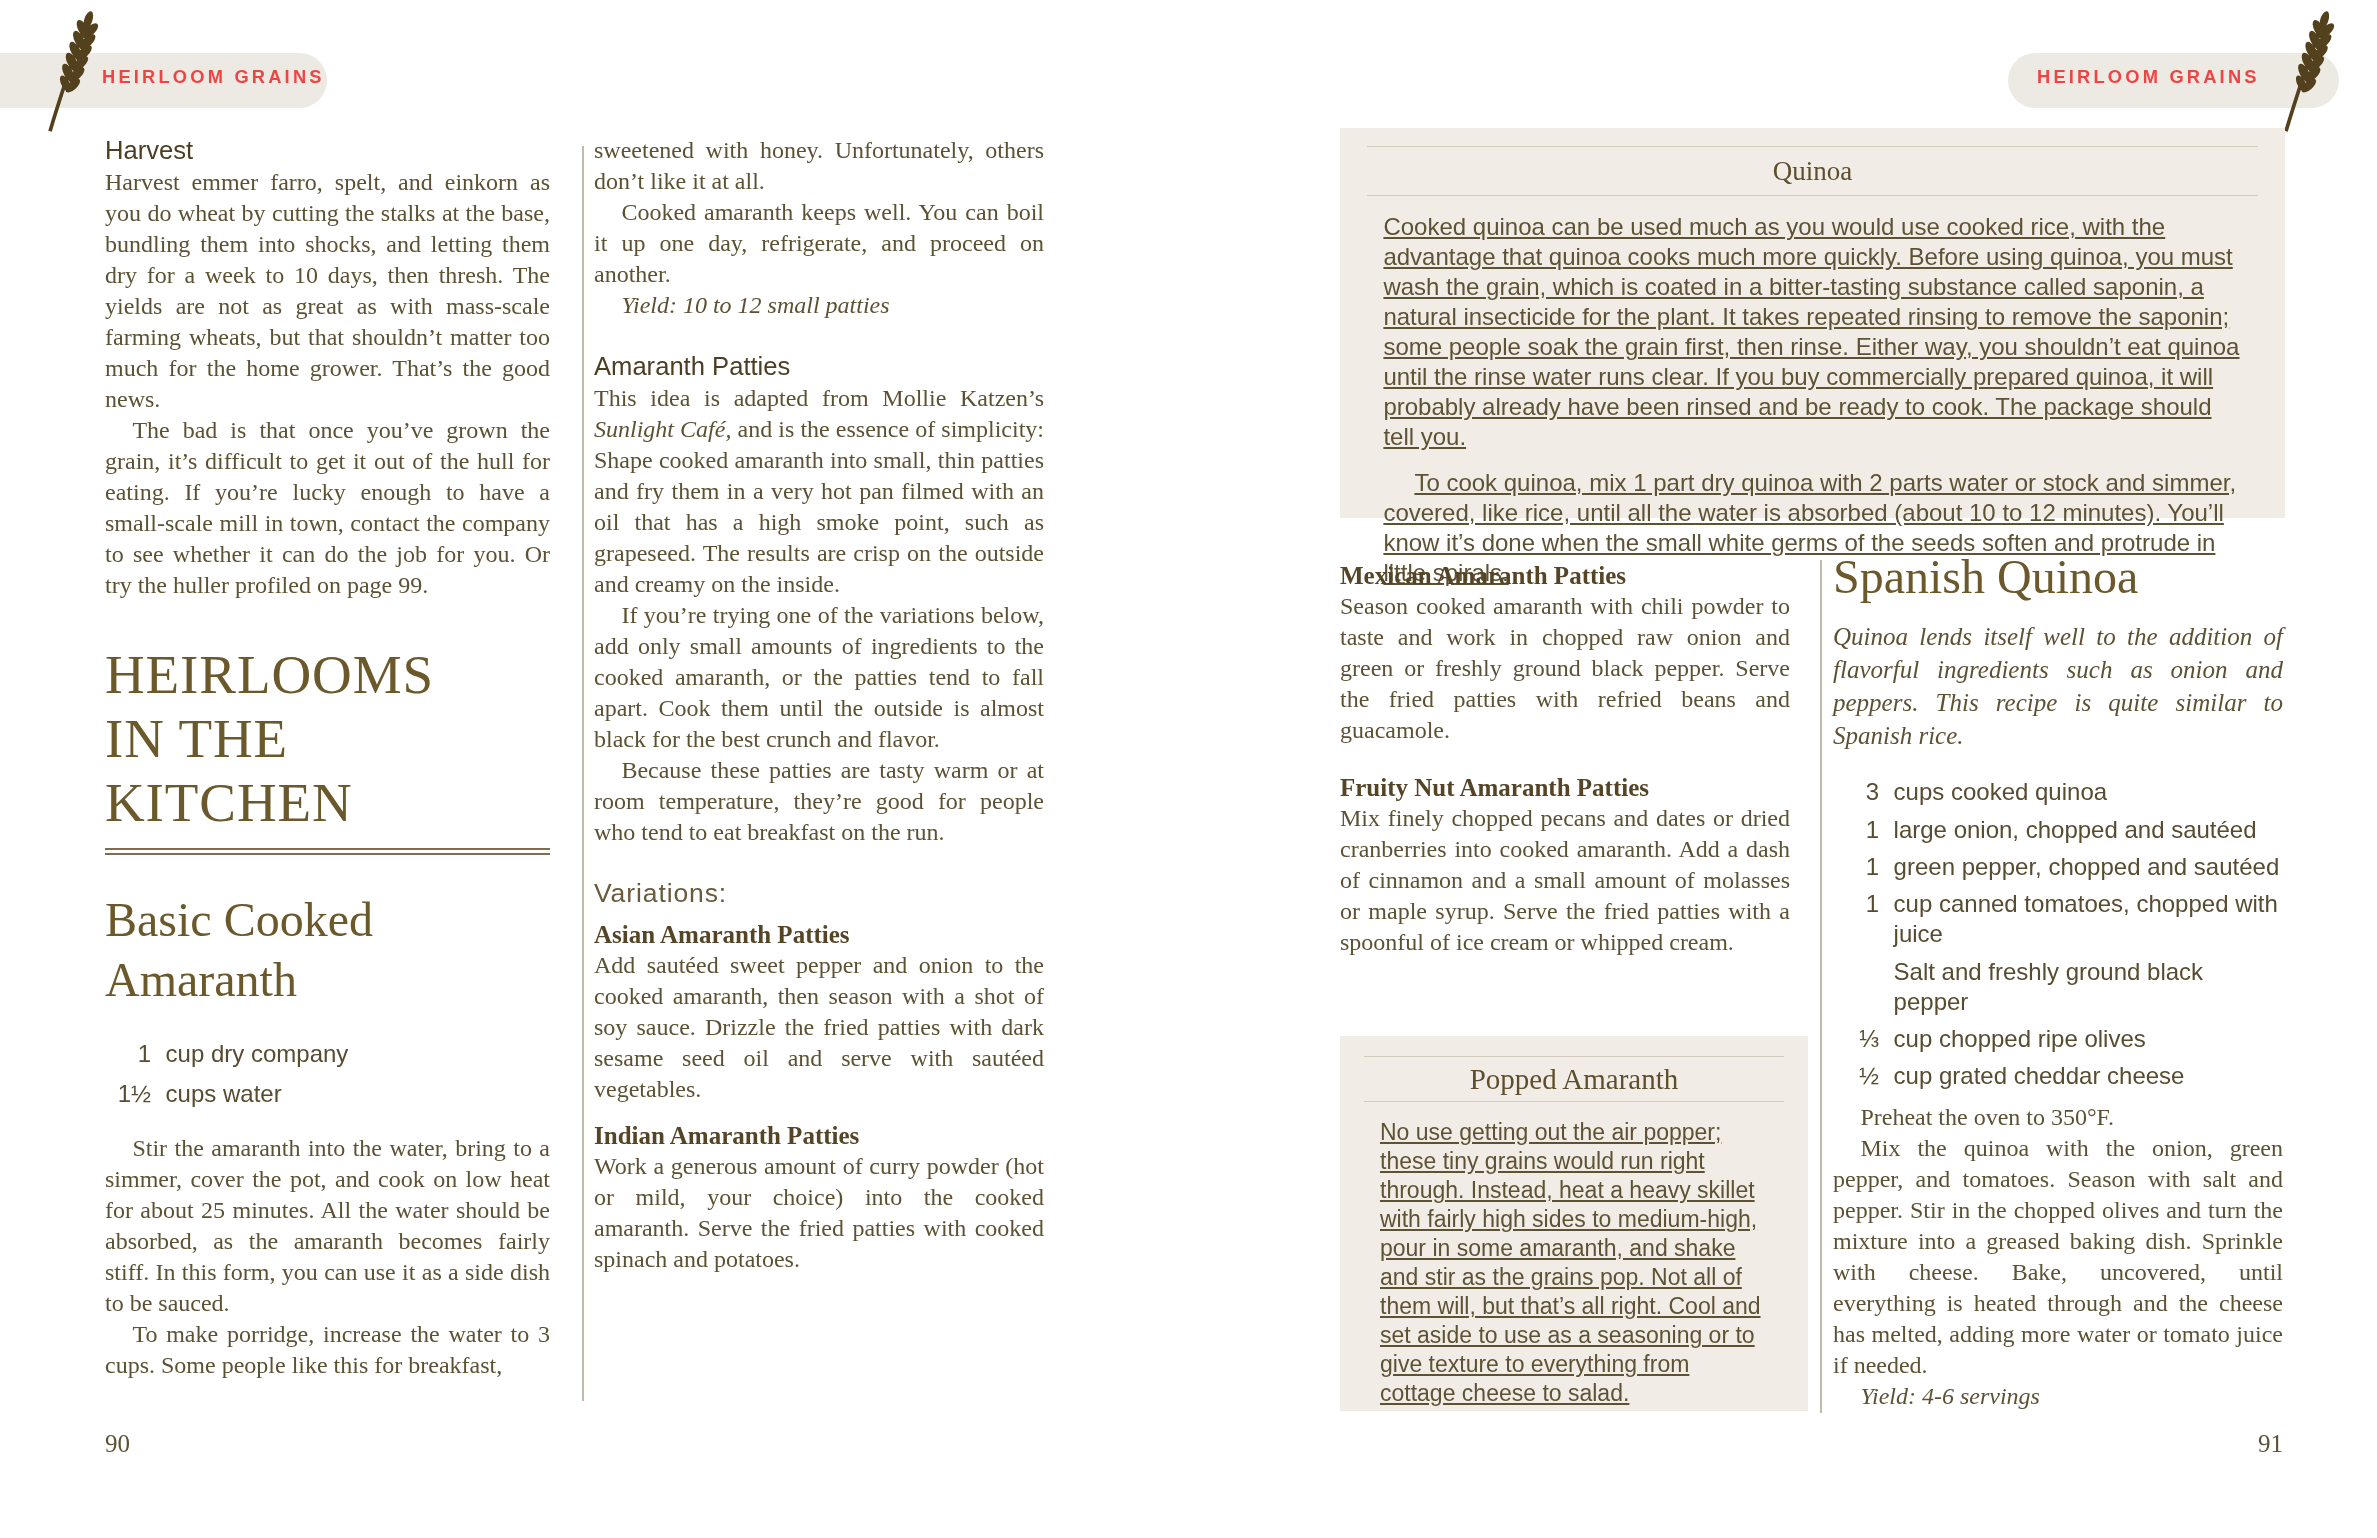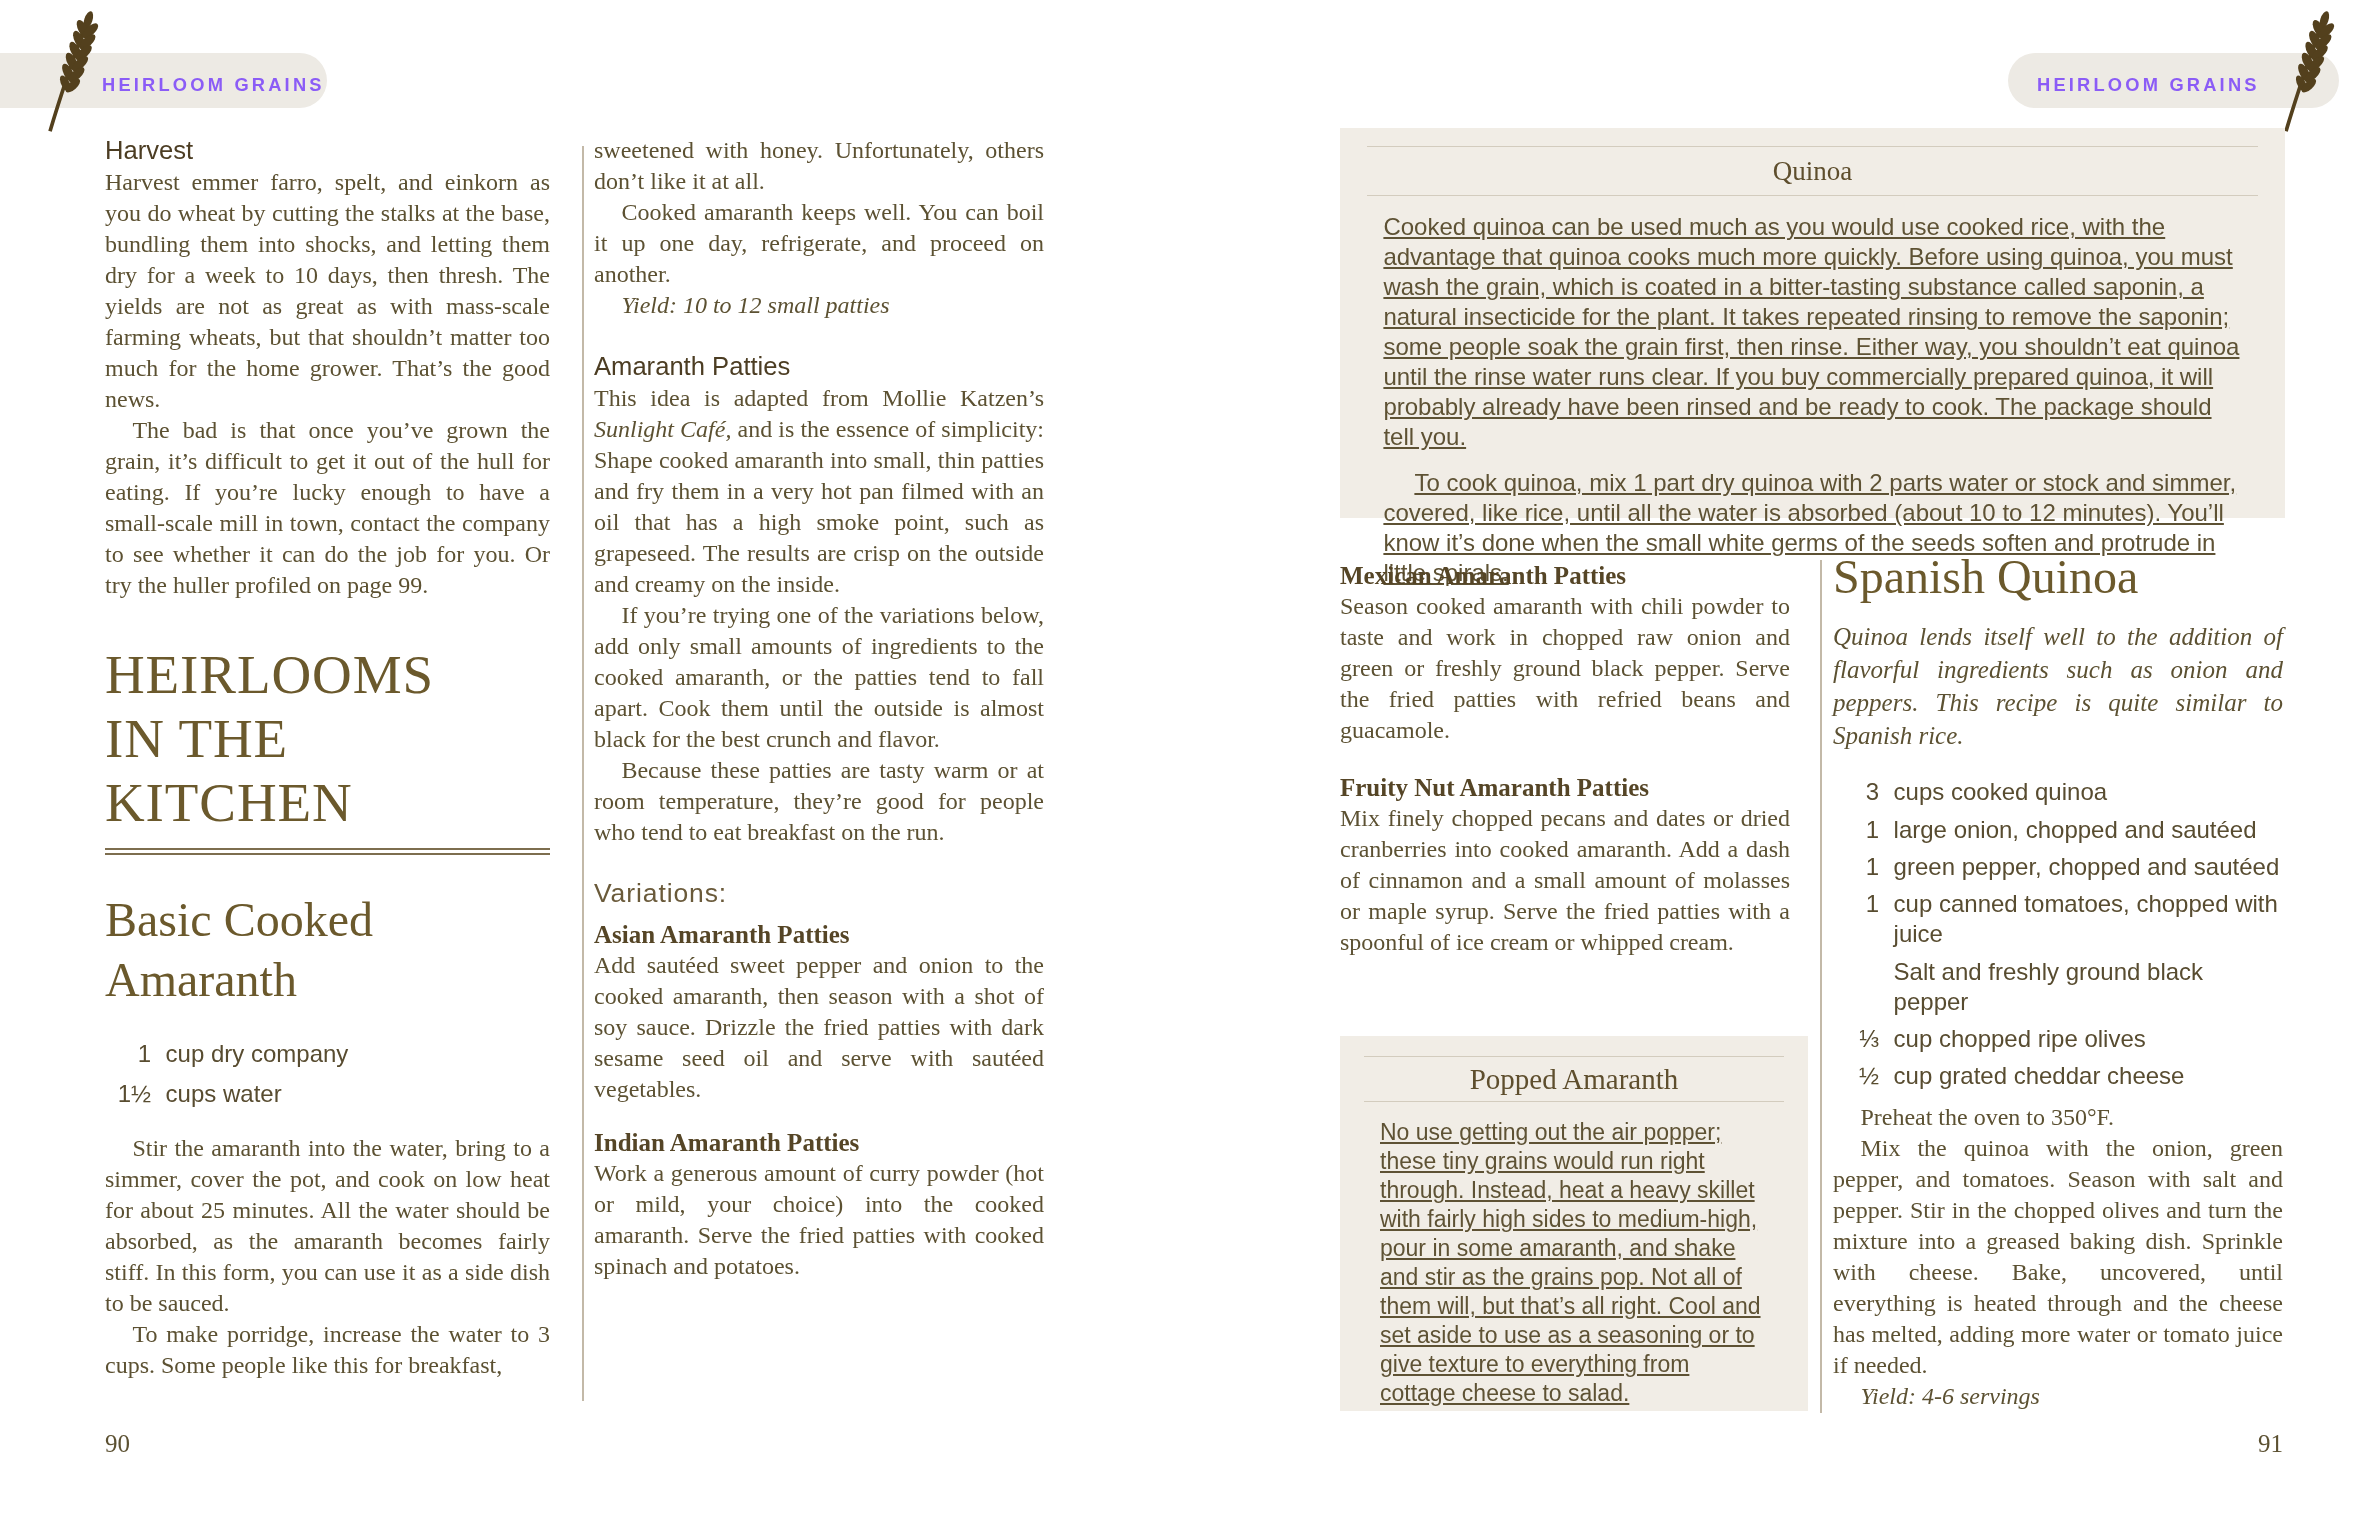--- a/index.html
+++ b/index.html
@@ -8,21 +8,21 @@
     font-family:"Liberation Serif", serif;color:#5c5132;
     -webkit-font-smoothing:antialiased;
   }
   
   .pill{
     position:absolute;top:53px;height:55px;background:#edeae4;border-radius:27.4px;
   }
   .pill-label{
     position:absolute;top:66px;
     font-family:"Liberation Sans", sans-serif;font-size:18.3px;letter-spacing:3.2px;
-    color:#8b5cf6;font-weight:bold;margin-top:8px;
+    color:#ef4444;font-weight:bold;
   }
   .wheat{position:absolute;}
   
   .col{position:absolute;text-align:justify;}
   .col p{margin:0;font-size:24px;line-height:31px;color:#5c5132;}
   .col p.indent{text-indent:27.4px;}
   .sans-head{
     font-family:"Liberation Sans", sans-serif;font-weight:normal;
     font-size:25.6px;line-height:33px;color:#4c3d23;text-align:left;
   }
@@ -142,21 +142,21 @@
   <p>sweetened with honey. Unfortunately, others don’t like it at all.</p>
   <p class="indent">Cooked amaranth keeps well. You can boil it up one day, refrigerate, and proceed on another.</p>
   <p class="yield">Yield: 10 to 12 small patties</p>
   <div class="sans-head" style="margin-top:29px;">Amaranth Patties</div>
   <p><span>This idea is adapted from Mollie Katzen’s </span><span class="italic">Sunlight Café,</span><span> and is the essence of simplicity: Shape cooked amaranth into small, thin patties and fry them in a very hot pan filmed with an oil that has a high smoke point, such as grapeseed. The results are crisp on the outside and creamy on the inside.</span></p>
   <p class="indent">If you’re trying one of the variations below, add only small amounts of ingredients to the cooked amaranth, or the patties tend to fall apart. Cook them until the outside is almost black for the best crunch and flavor.</p>
   <p class="indent">Because these patties are tasty warm or at room temperature, they’re good for people who tend to eat breakfast on the run.</p>
   <div class="variations" style="margin-top:29px;">Variations:</div>
   <div class="serif-subhead" style="margin-top:9.1px;">Asian Amaranth Patties</div>
   <p>Add sautéed sweet pepper and onion to the cooked amaranth, then season with a shot of soy sauce. Drizzle the fried patties with dark sesame seed oil and serve with sautéed vegetables.</p>
-  <div class="serif-subhead" style="margin-top:22px;">Indian Amaranth Patties</div>
+  <div class="serif-subhead" style="margin-top:15px;">Indian Amaranth Patties</div>
   <p>Work a generous amount of curry powder (hot or mild, your choice) into the cooked amaranth. Serve the fried patties with cooked spinach and potatoes.</p>
 </div>
 
 <div class="pagenum" style="left:105px;top:1430px;">90</div>
 
 <div class="box" style="left:1340px;top:128px;width:945px;height:390px;">
   <div class="box-inner">
     <div class="box-rule"></div>
     <div class="box-title">Quinoa</div>
     <div class="box-rule"></div>

